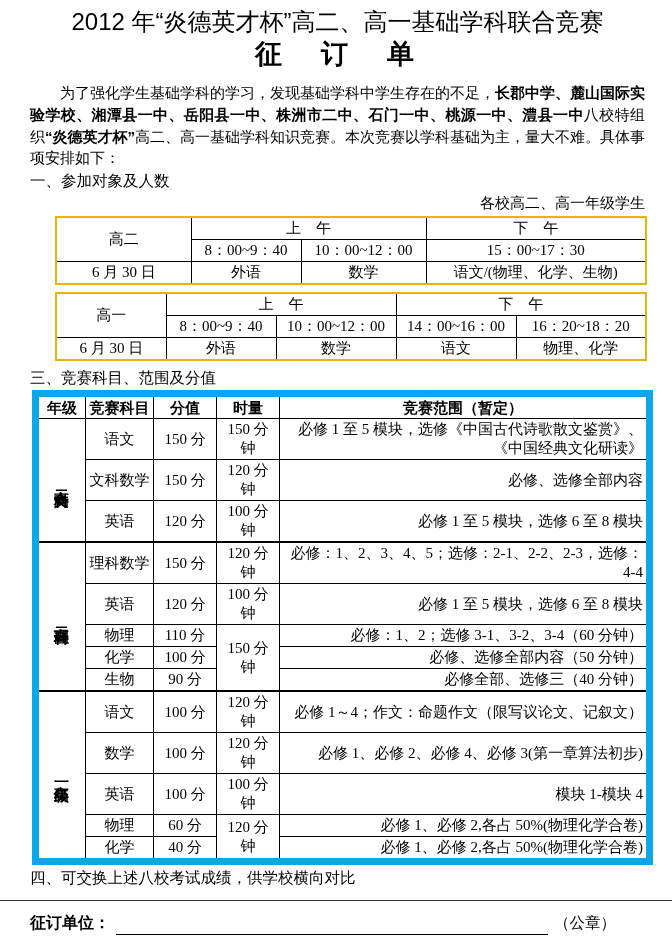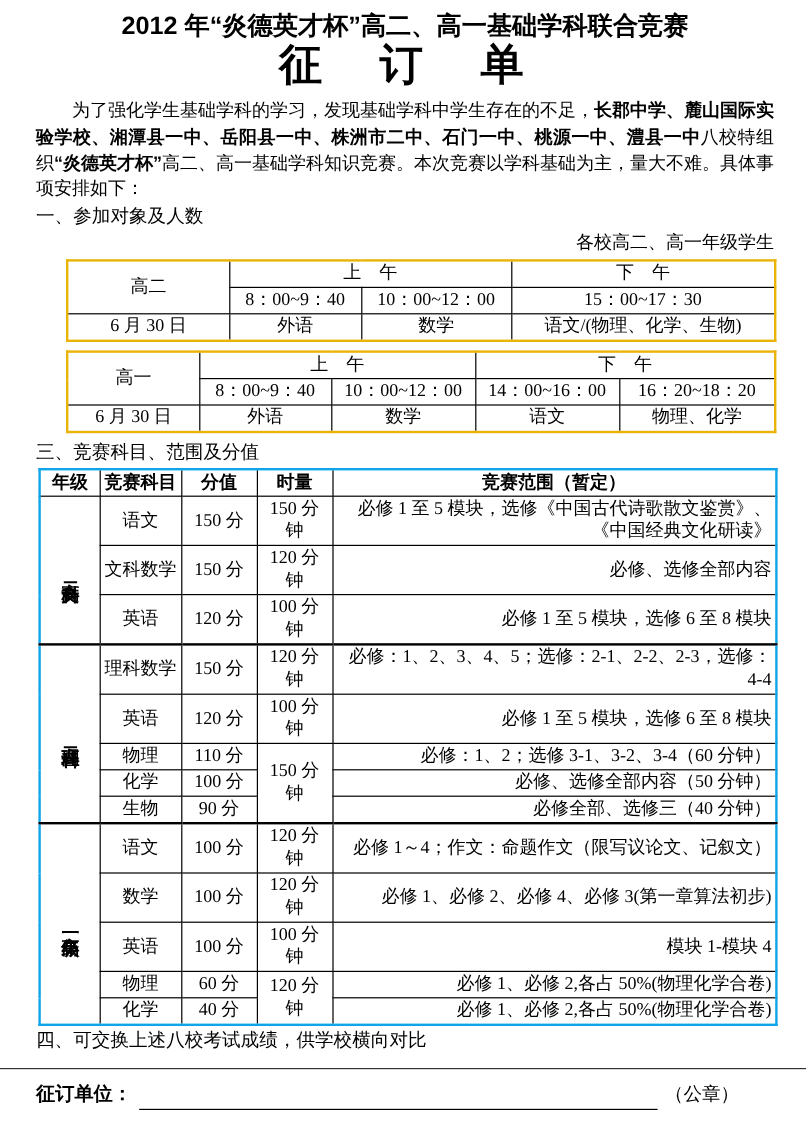--- a/index.html
+++ b/index.html
@@ -3,37 +3,37 @@
 <meta charset="utf-8">
 <style>
   html,body{margin:0;padding:0;}
   body{
     width:672px;height:940px;overflow:hidden;background:#fff;color:#000;
     font-family:"Liberation Serif","DejaVu Serif",serif;font-size:15px;
   }
   .page{padding:6px 27px 0 30px;}
   .title1{
     font-family:"Liberation Sans","DejaVu Sans",sans-serif;
-    font-weight:bold;font-size:21px;text-align:center;margin:2px 0 0 0;line-height:28px;
+    font-weight:normal;font-size:24px;text-align:center;margin:2px 0 0 0;line-height:28px;
   }
   .title2{
     font-family:"Liberation Sans","DejaVu Sans",sans-serif;
-    font-weight:bold;font-size:36px;text-align:center;margin:0 0 10px 0;line-height:36px;letter-spacing:6px;
+    font-weight:bold;font-size:27px;text-align:center;margin:0 0 10px 0;line-height:36px;letter-spacing:6px;
   }
   .intro{margin:8px 0 2px 0;text-indent:2em;line-height:21px;text-align:justify;}
   .intro b{font-family:"Liberation Sans","DejaVu Sans",sans-serif;}
   .sec-heading{
     font-family:"Liberation Sans","DejaVu Sans",sans-serif;
     font-weight:normal;font-size:15.5px;margin:2px 0;line-height:20px;
   }
   .sec-body{margin:0 0 2px 35px;line-height:20px;text-align:right;}
   table{border-collapse:collapse;table-layout:fixed;}
   td,th{border:1px solid #000;text-align:center;padding:1px 3px;line-height:19px;font-weight:normal;overflow:hidden;}
   .sched{width:590px;margin:3px 0 7px 25px;border:2px solid #eab308;}
-  .contest{width:614px;margin:2px 0 2px 2px;border:2px solid #0ea5e9;}
+  .contest{width:614px;margin:2px 0 2px 2px;border:7px solid #0ea5e9;}
   .contest th{font-family:"Liberation Sans","DejaVu Sans",sans-serif;font-weight:bold;}
   .contest td.scope{text-align:right;padding-left:5px;}
   .contest tr.gsep td{border-top:2px solid #000;}
   .vgrade{
     writing-mode:vertical-rl;text-orientation:upright;
     font-family:"Liberation Sans","DejaVu Sans",sans-serif;font-weight:bold;
     margin:0 auto;letter-spacing:1px;line-height:1;
   }
   .sec4{margin-top:3px;}
   .sep-line{border:none;border-top:1px solid #333;margin:12px -27px 10px -30px;}

